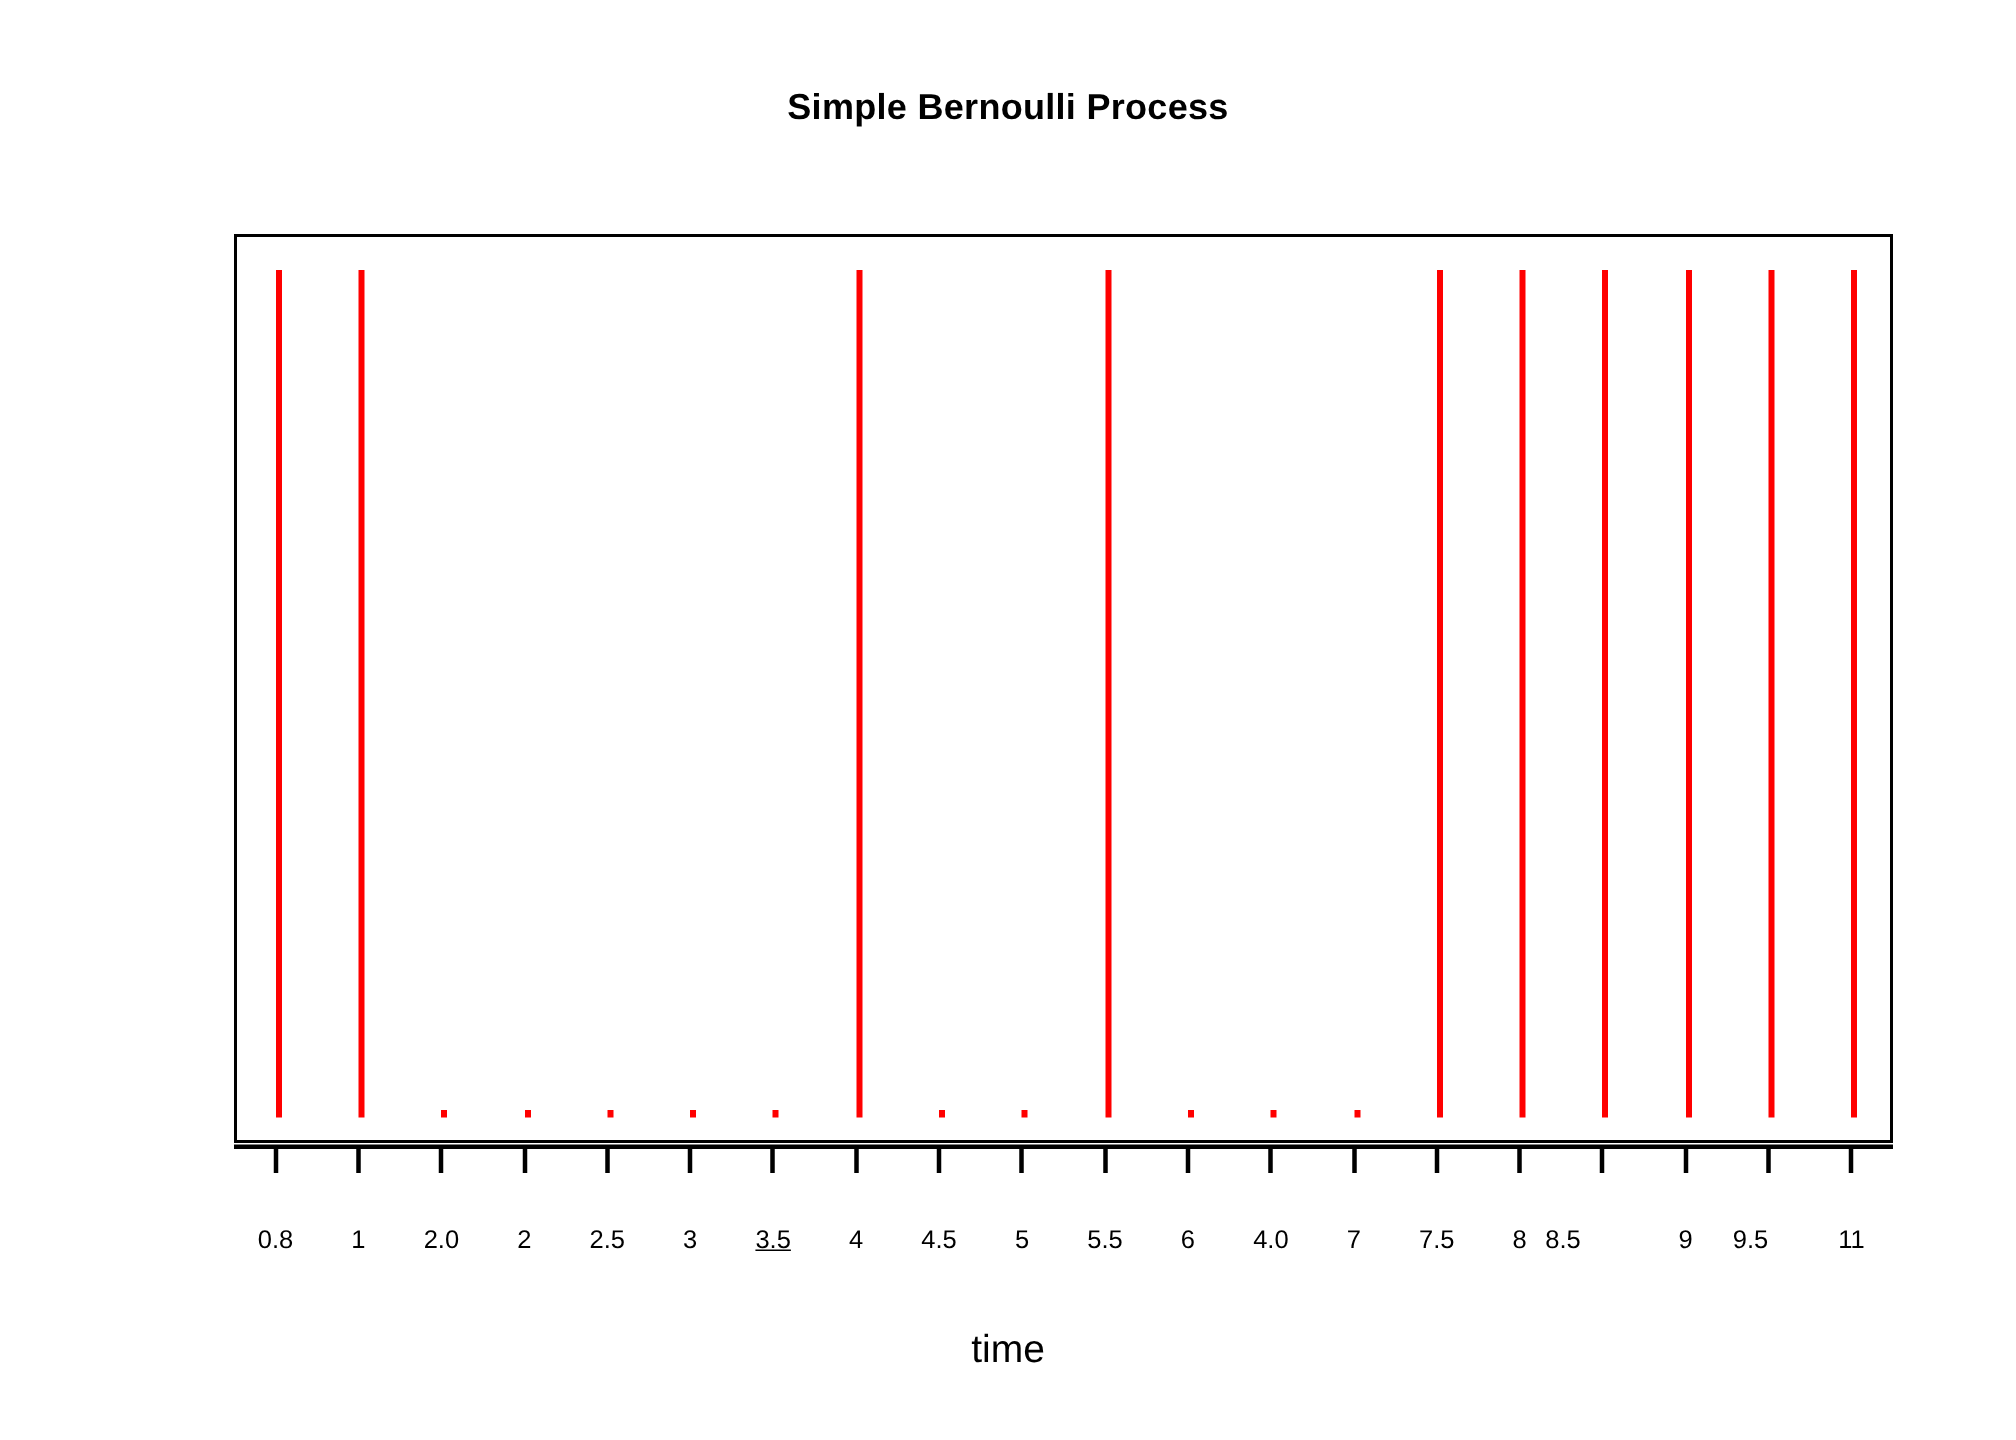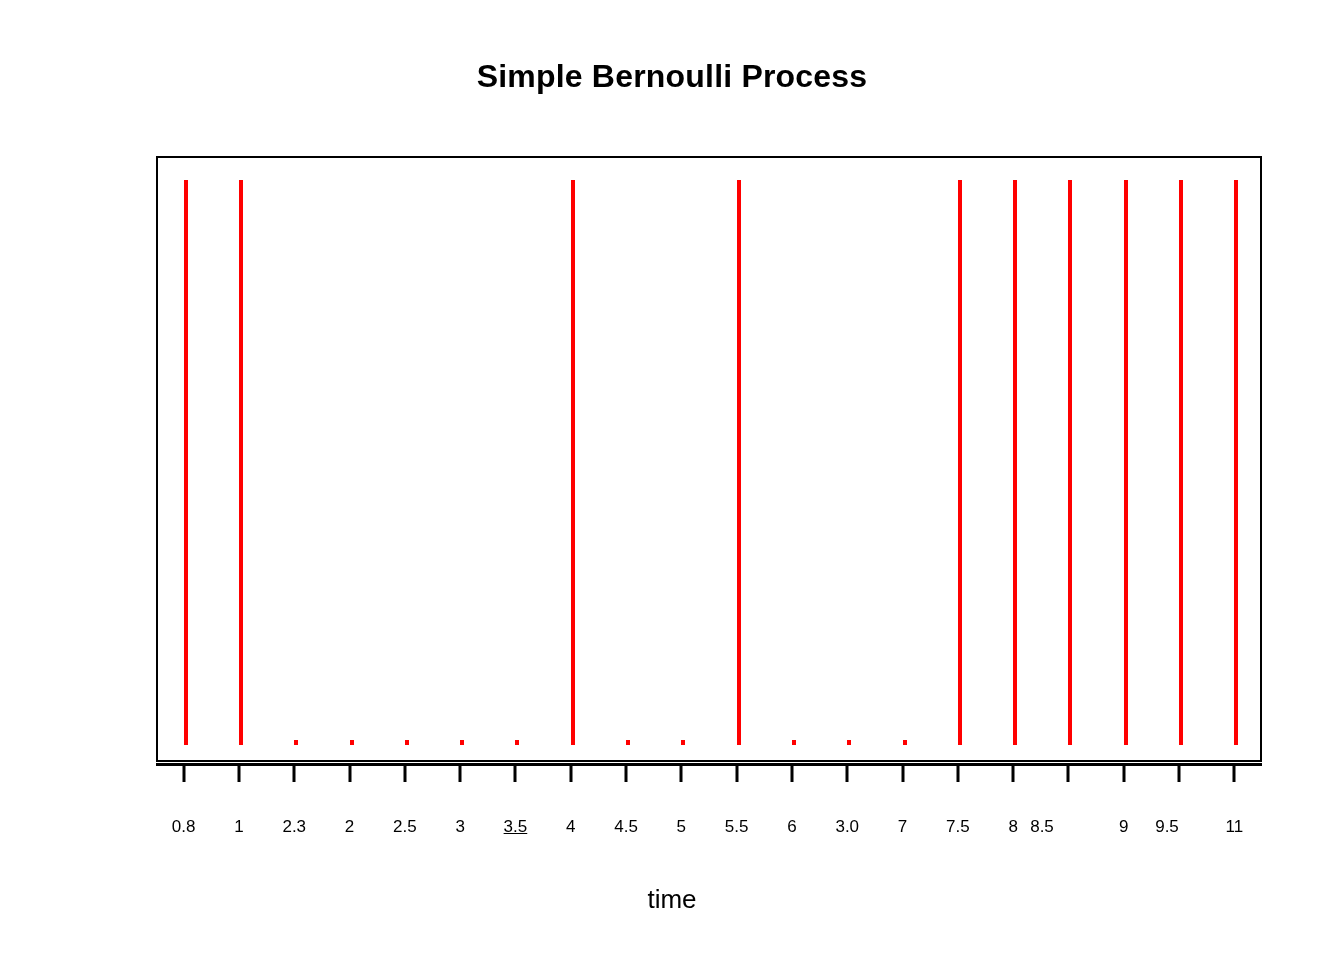--- a/index.html
+++ b/index.html
@@ -16,21 +16,21 @@
     color: #000000;
   }
 
   
   #chart-title {
     position: absolute;
     left: 0;
     top: 58px;
     width: 1344px;
     text-align: center;
-    font-size: 32px;
+    font-size: 24px;
     font-weight: bold;
     letter-spacing: 0.2px;
     font-family: "Liberation Sans", sans-serif;
     white-space: nowrap;
   }
 
   
   #plot-frame {
     position: absolute;
     left: 156px;
@@ -135,41 +135,41 @@
       <div class="spike hit" style="left: 1078.35px; background: rgb(255, 0, 0);"></div>
     </div>
 </div>
 
 <div id="x-axis">
     <div class="tick" style="left: 27.65px;"></div>
     <div class="tick-label" style="left: 27.65px;">0.8</div>
     <div class="tick" style="left: 82.95px;"></div>
     <div class="tick-label" style="left: 82.95px;">1</div>
     <div class="tick" style="left: 138.25px;"></div>
-    <div class="tick-label" style="left: 138.25px;">2.3</div>
+    <div class="tick-label" style="left: 138.25px;">2.0</div>
     <div class="tick" style="left: 193.55px;"></div>
     <div class="tick-label" style="left: 193.55px;">2</div>
     <div class="tick" style="left: 248.85px;"></div>
     <div class="tick-label" style="left: 248.85px;">2.5</div>
     <div class="tick" style="left: 304.15px;"></div>
     <div class="tick-label" style="left: 304.15px;">3</div>
     <div class="tick" style="left: 359.45px;"></div>
     <div class="tick-label" style="left: 359.45px; text-decoration: underline;">3.5</div>
     <div class="tick" style="left: 414.75px;"></div>
     <div class="tick-label" style="left: 414.75px;">4</div>
     <div class="tick" style="left: 470.05px;"></div>
     <div class="tick-label" style="left: 470.05px;">4.5</div>
     <div class="tick" style="left: 525.35px;"></div>
     <div class="tick-label" style="left: 525.35px;">5</div>
     <div class="tick" style="left: 580.65px;"></div>
     <div class="tick-label" style="left: 580.65px;">5.5</div>
     <div class="tick" style="left: 635.95px;"></div>
     <div class="tick-label" style="left: 635.95px;">6</div>
     <div class="tick" style="left: 691.25px;"></div>
-    <div class="tick-label" style="left: 691.25px;">3.0</div>
+    <div class="tick-label" style="left: 691.25px;">4.0</div>
     <div class="tick" style="left: 746.55px;"></div>
     <div class="tick-label" style="left: 746.55px;">7</div>
     <div class="tick" style="left: 801.85px;"></div>
     <div class="tick-label" style="left: 801.85px;">7.5</div>
     <div class="tick" style="left: 857.15px;"></div>
     <div class="tick-label" style="left: 857.15px;">8</div>
     <div class="tick" style="left: 912.45px;"></div>
     <div class="tick-label" style="left: 880px; padding-left: 12px;">8.5</div>
     <div class="tick" style="left: 967.75px;"></div>
     <div class="tick-label" style="left: 967.75px;">9</div>

